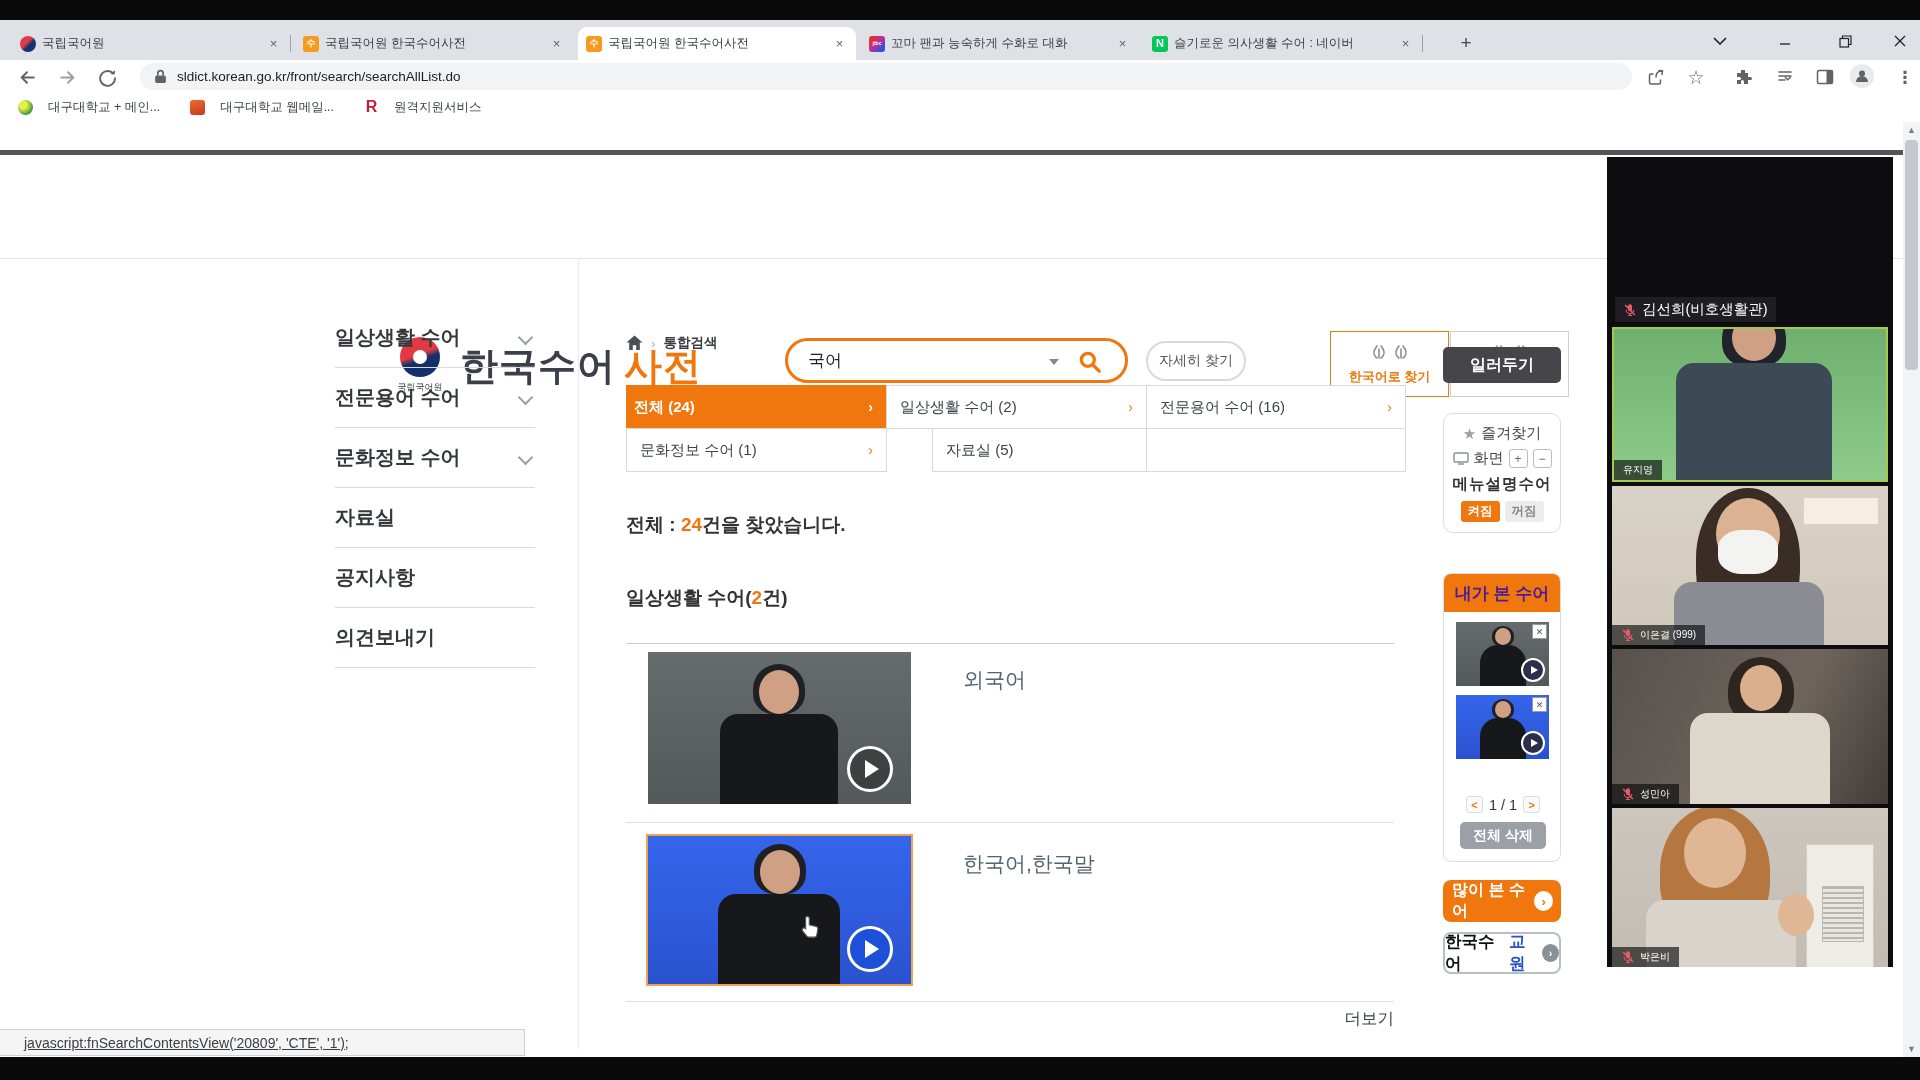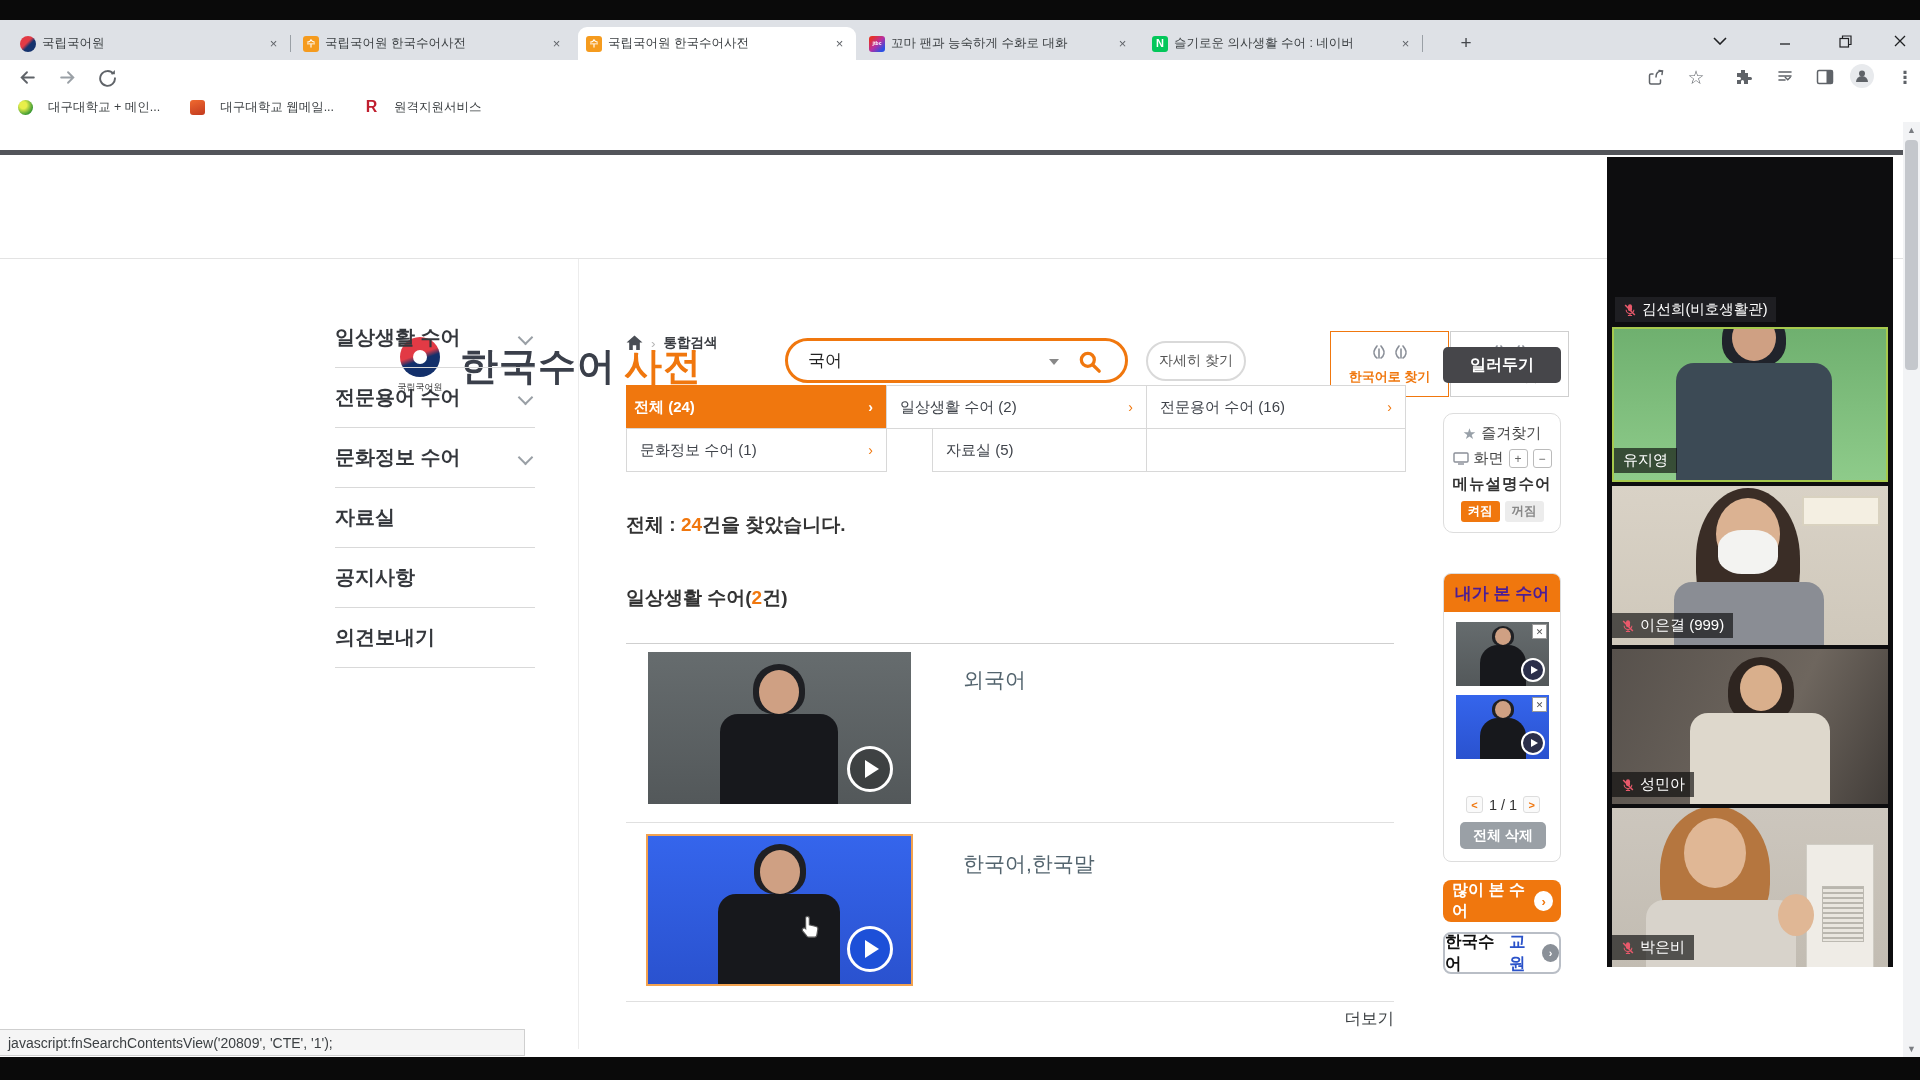--- a/index.html
+++ b/index.html
@@ -142,31 +142,31 @@
   
   .sbar{left:1903px;top:122px;width:17px;height:935px;background:#f2f3f5;}
   .sb-ar{position:absolute;left:0;width:17px;height:16px;color:#7a7d82;font-size:9px;display:flex;align-items:center;justify-content:center;}
   .sb-thumb{position:absolute;left:2px;top:18px;width:13px;height:230px;background:#c4c7cc;border-radius:4px;}
   
   .zoomp{left:1607px;top:157px;width:286px;height:810px;background:#0d0d0f;}
   .ztitle{position:absolute;left:0;top:72px;width:286px;text-align:center;color:#fff;font-size:25px;font-weight:bold;}
   .zhost{position:absolute;left:8px;top:140px;height:25px;background:#1e1e22;display:flex;align-items:center;gap:5px;
          padding:0 8px;color:#fff;font-size:14.5px;}
   .vtile{position:absolute;left:5px;width:276px;overflow:hidden;}
-  .vlabel{position:absolute;left:0;bottom:7px;background:rgba(10,10,10,.65);color:#fff;font-size:15px;display:flex;
+  .vlabel{position:absolute;left:0;bottom:0;background:rgba(10,10,10,.65);color:#fff;font-size:10px;display:flex;
           align-items:center;gap:5px;padding:3px 9px;}
   .v1{top:170px;height:155px;box-sizing:border-box;border:2px solid #a6c94d;background:linear-gradient(#6fb06f,#8ecb8a);}
   .v2{top:329px;height:159px;background:linear-gradient(#d9d2c6,#cfc8bb);}
   .v3{top:492px;height:155px;background:linear-gradient(115deg,#57514c,#6e665e 60%,#423d39);}
   .v4{top:651px;height:159px;background:linear-gradient(#ccc6bd,#c2bcb2);}
   .ceil{position:absolute;background:#f4efe2;border:2px solid #d9d2c0;}
   .door{position:absolute;background:#efece6;border:1px solid #cfccc4;}
   .vent{position:absolute;background:repeating-linear-gradient(#b9b6ae 0 2px,#e9e6df 2px 5px);border:1px solid #bdbab2;}
   .statusbub{left:0;top:1029px;width:525px;height:27px;background:#f5f5f5;border:1px solid #cfcfcf;border-left:none;
-             box-sizing:border-box;display:flex;align-items:center;padding-left:8px;font-size:14px;color:#3c4043;}
+             box-sizing:border-box;display:flex;align-items:center;padding-left:24px;font-size:14px;color:#3c4043;text-decoration:underline;}
 </style>
 </head>
 <body>
 
 <div class="stage">
 
   <div class="abs tabstrip">
     <div class="tab" style="left:12px">
       <span class="fav nikl"></span>
       <span class="ttl">국립국어원</span>
@@ -227,20 +227,27 @@
     <div class="navic" style="left:54px">
       <svg width="19" height="19" viewBox="0 0 18 18" fill="none" stroke="#9aa0a6" stroke-width="1.8" stroke-linecap="round">
         <path d="M3 9h11.5M9.5 4l5 5-5 5"></path>
         </svg>
     </div>
     <div class="navic" style="left:94px">
       <svg width="19" height="19" viewBox="0 0 18 18" fill="none" stroke="#5f6368" stroke-width="1.8">
         <path d="M14.5 5.5A7 7 0 1 0 16 9"></path>
           <path d="M16 2v4h-4" fill="#5f6368" stroke="none"></path>
         </svg>
+    </div>
+    <div class="urlpill">
+      <svg width="13" height="15" viewBox="0 0 12 14">
+        <rect x="1" y="6" width="10" height="7" rx="1.5" fill="#5f6368"></rect>
+        <path d="M3.5 6V4a2.5 2.5 0 0 1 5 0v2" fill="none" stroke="#5f6368" stroke-width="1.6"></path>
+        </svg>
+      <span class="urltxt">sldict.korean.go.kr/front/search/searchAllList.do</span>
     </div>
     <div class="ric" style="left:1643px">
       <svg width="18" height="18" viewBox="0 0 18 18" fill="none" stroke="#5f6368" stroke-width="1.5" stroke-linecap="round">
         <path d="M6 6H4a1.5 1.5 0 0 0-1.5 1.5v7A1.5 1.5 0 0 0 4 16h8a1.5 1.5 0 0 0 1.5-1.5V12"></path>
         <path d="M9 9c0-4 2-6 6-6M12 2.5L15.5 3 15 6.5"></path>
         </svg>
     </div>
     <div class="ric" style="left:1683px;font-size:19px">☆</div>
     <div class="ric" style="left:1730px">
       <svg width="18" height="18" viewBox="0 0 18 18" fill="#5f6368">

